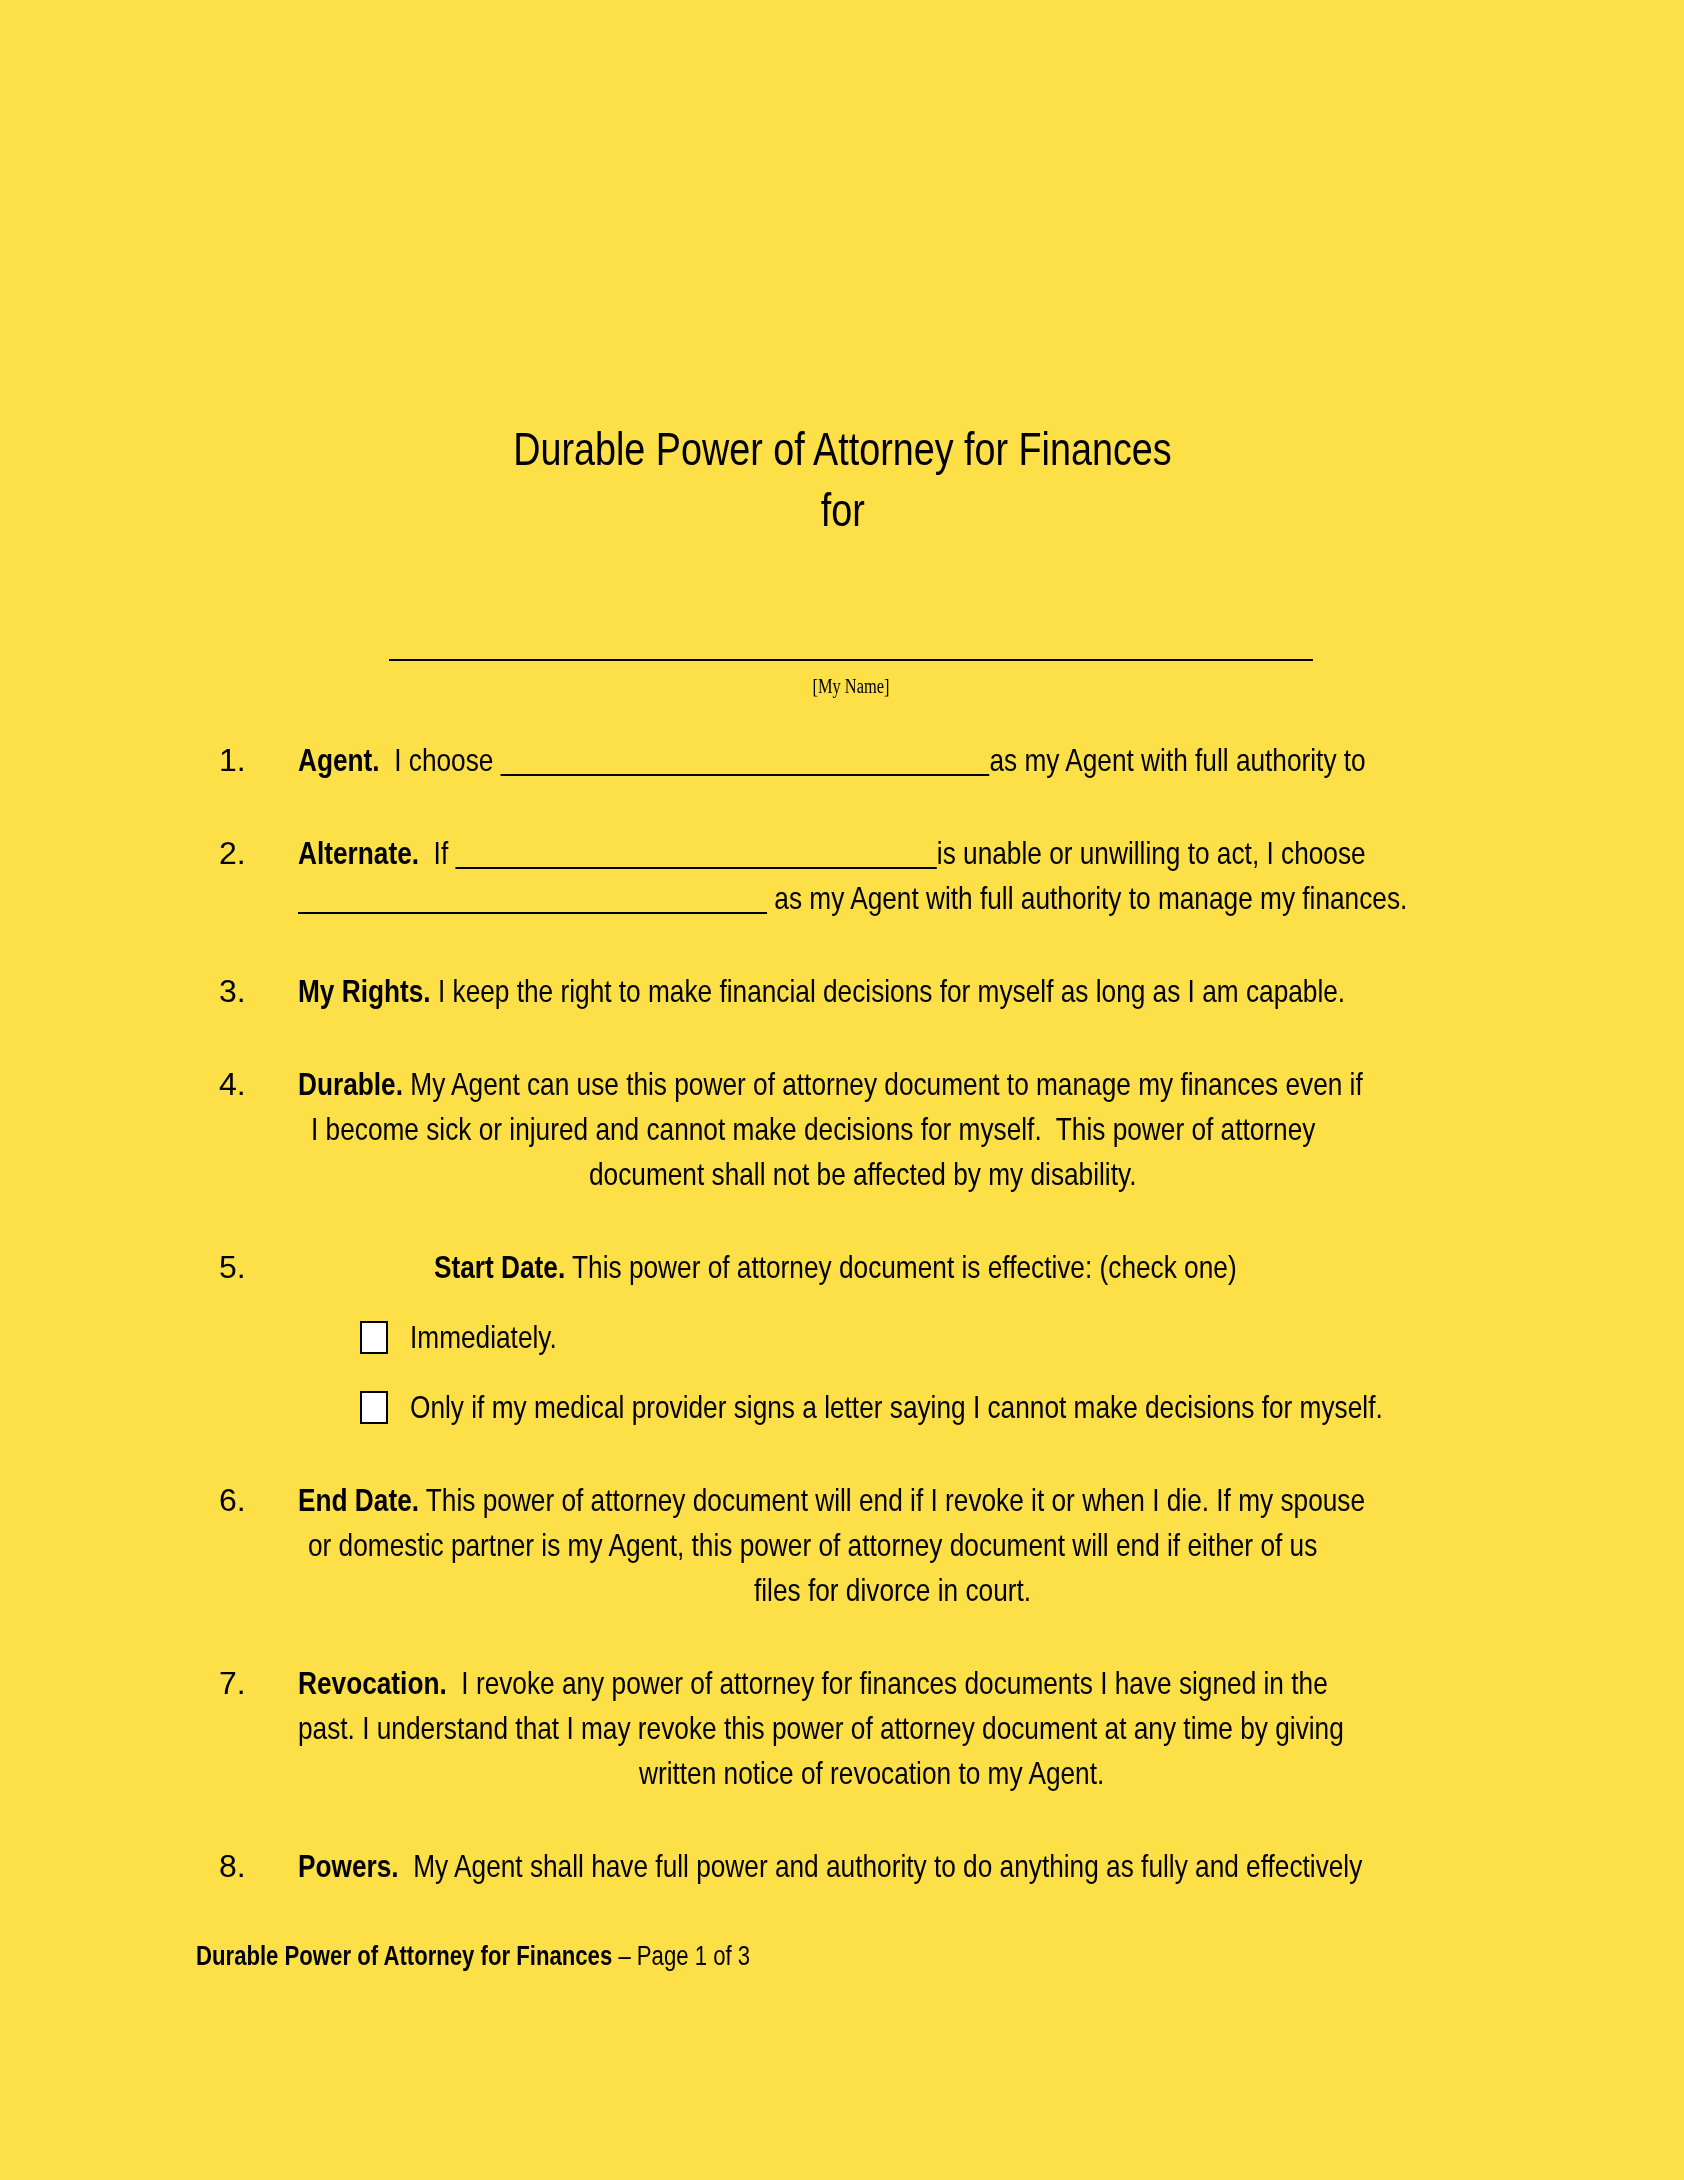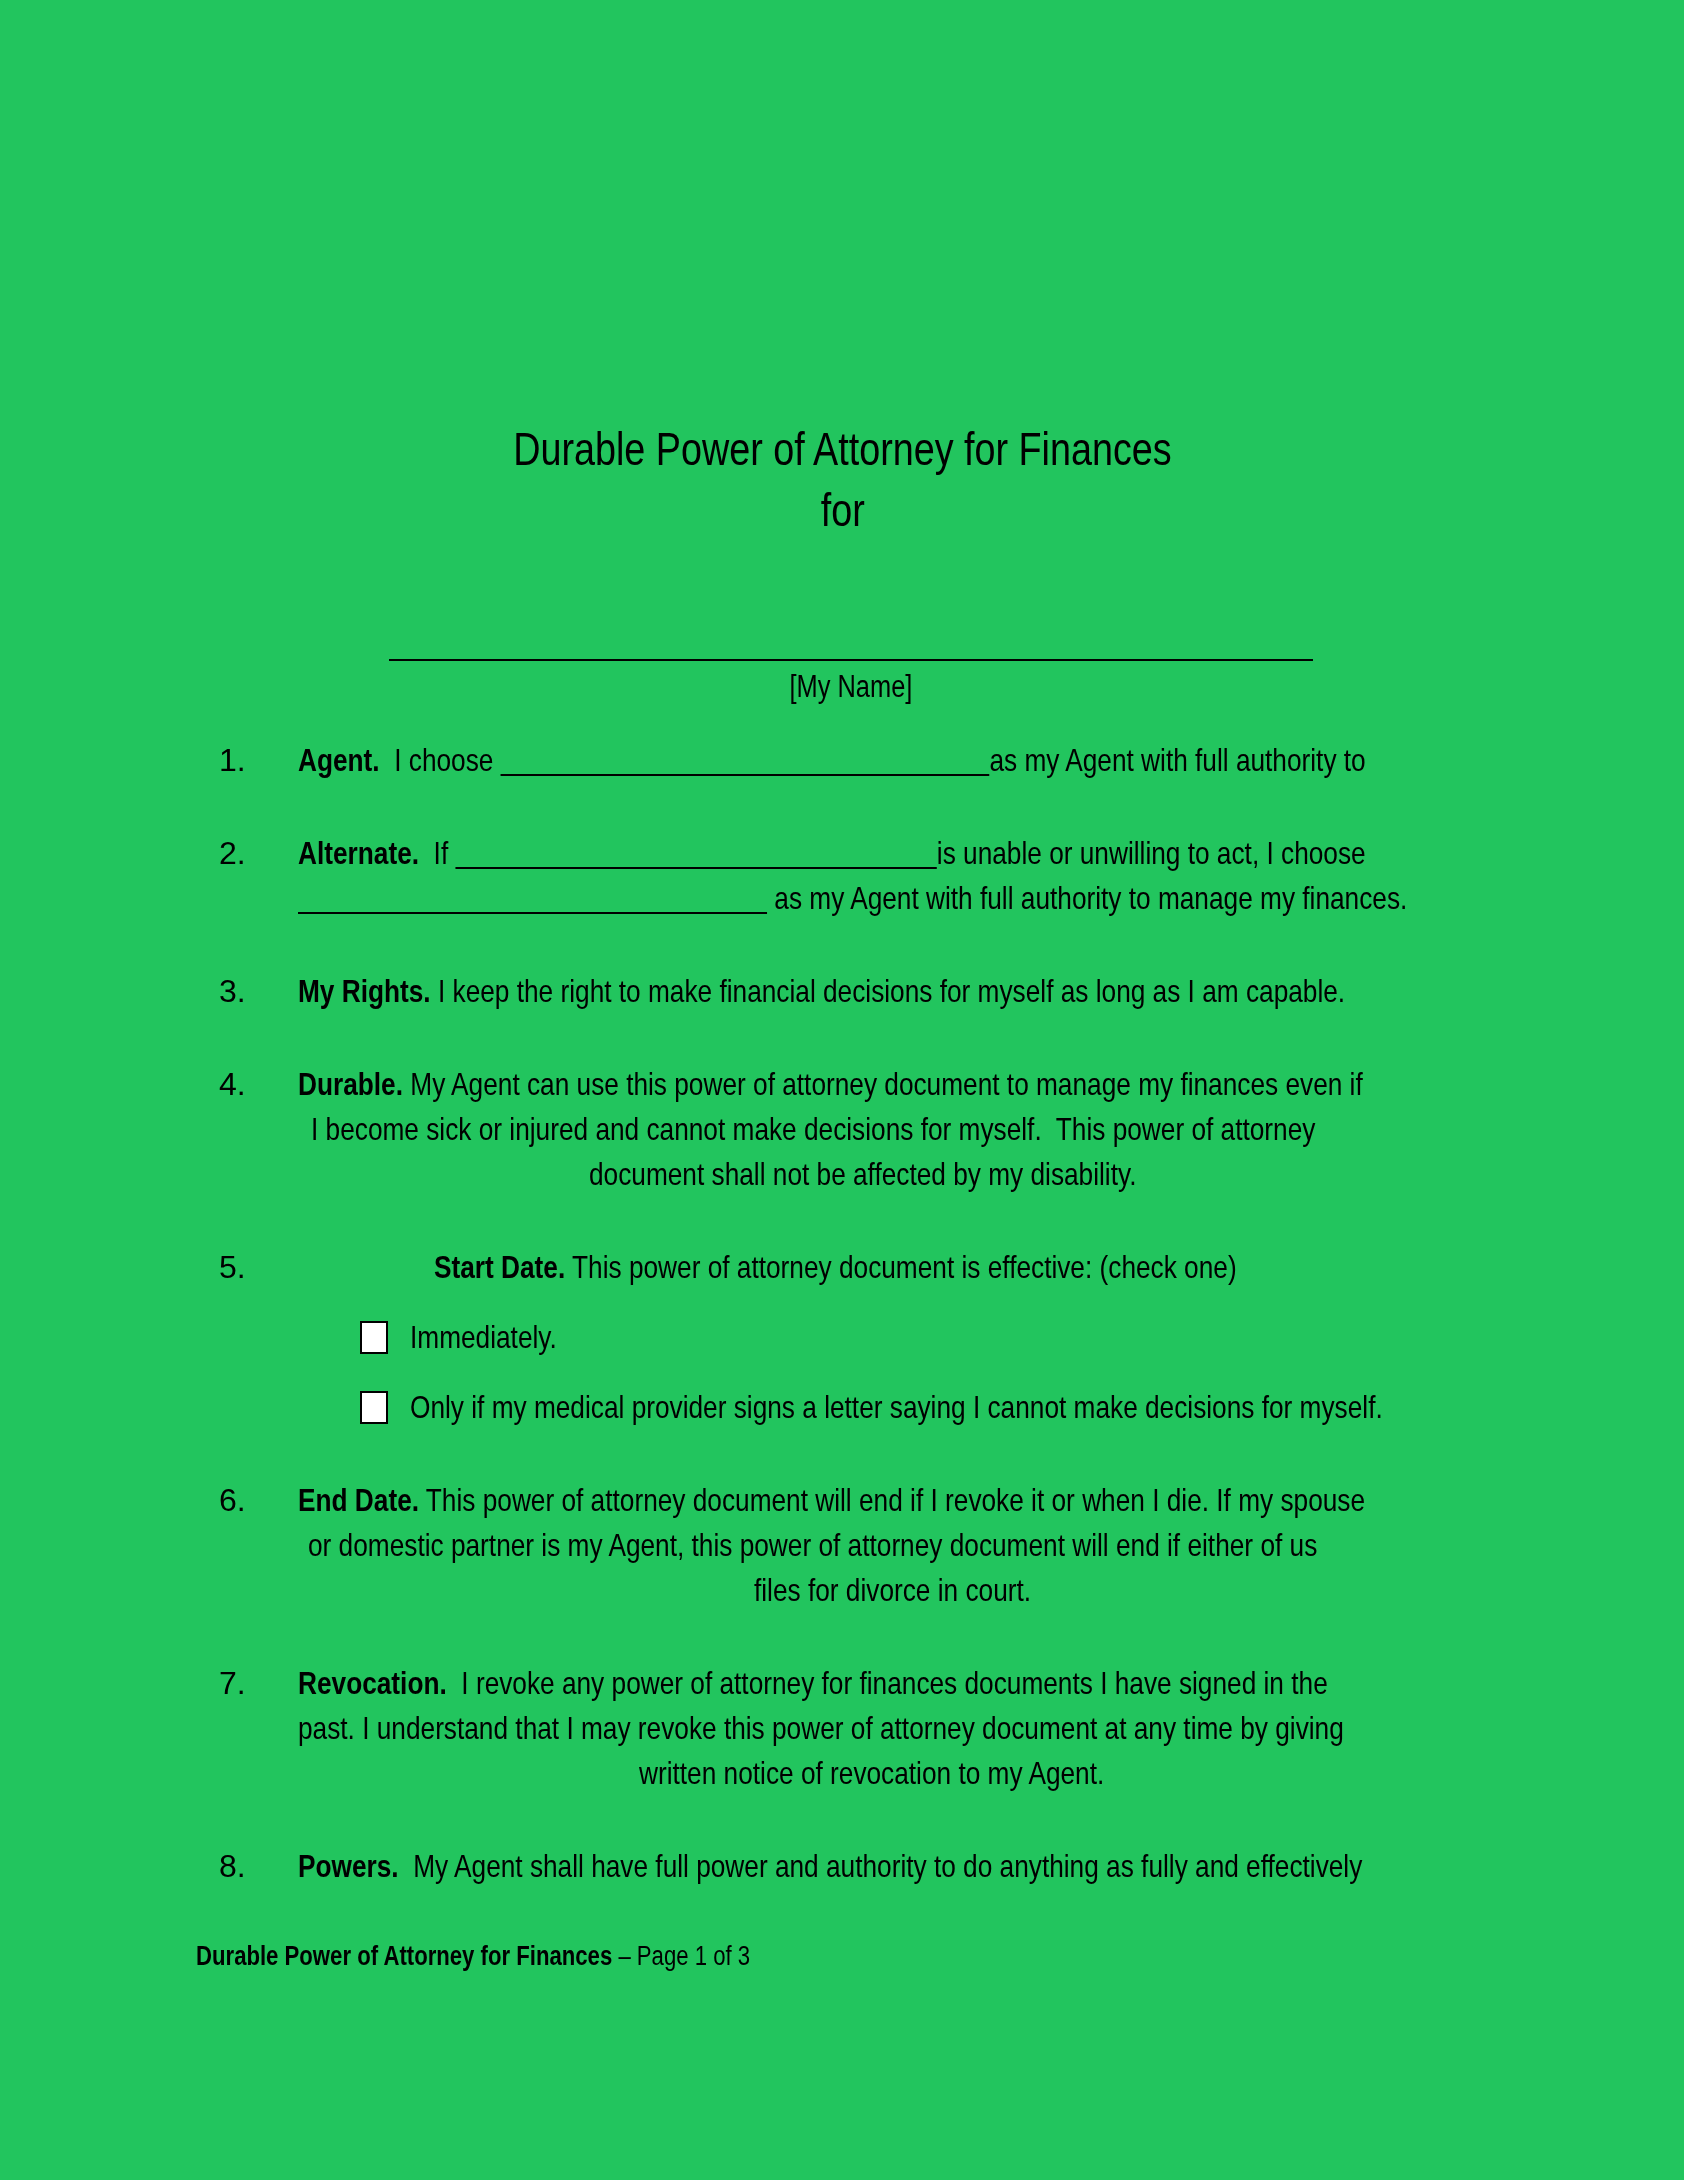--- a/index.html
+++ b/index.html
@@ -1,34 +1,34 @@
 <!DOCTYPE html>
 <html style="font-size:13.6px"><head>
 <meta charset="utf-8">
 <style>
   html,body{margin:0;padding:0;background:#888;}
   .page{
     position:relative;
     width:1685px;height:2181px;
-    background:#22c55e;
+    background:#fde047;
     font-family:"Liberation Sans","DejaVu Sans",sans-serif;
     color:#000;
     overflow:hidden;
   }
   
   .sx{display:inline-block;transform:scaleX(0.82);transform-origin:0 50%;white-space:pre;}
   .sxc{display:inline-block;transform:scaleX(0.82);transform-origin:50% 50%;white-space:pre;}
 
   .title{position:absolute;top:419px;left:0;width:1685px;text-align:center;
          font-size:46px;line-height:61px;font-weight:400;}
 
   .name-line{position:absolute;top:635px;left:389px;width:924px;height:24px;
              border-bottom:2.6px solid #000;}
   .my-name{position:absolute;top:668px;left:389px;width:924px;text-align:center;
-           font-size:31px;line-height:37px;}
+           font-size:20px;line-height:37px;font-family:Liberation Serif, serif;}
 
   .items{position:absolute;top:738px;left:219px;width:1329px;font-size:32px;}
   .item{position:relative;padding-left:79px;margin-bottom:48px;}
   .num{position:absolute;left:0;top:0;height:45px;line-height:45px;}
   .line{height:45px;line-height:45px;white-space:nowrap;text-align:center;}
   b{font-weight:bold;}
 
   .blank{display:inline-block;height:8.5px;border-bottom:2.6px solid #000;vertical-align:-5.1px;}
   .bl-a{width:596px;}
   .bl-b{width:587px;}

